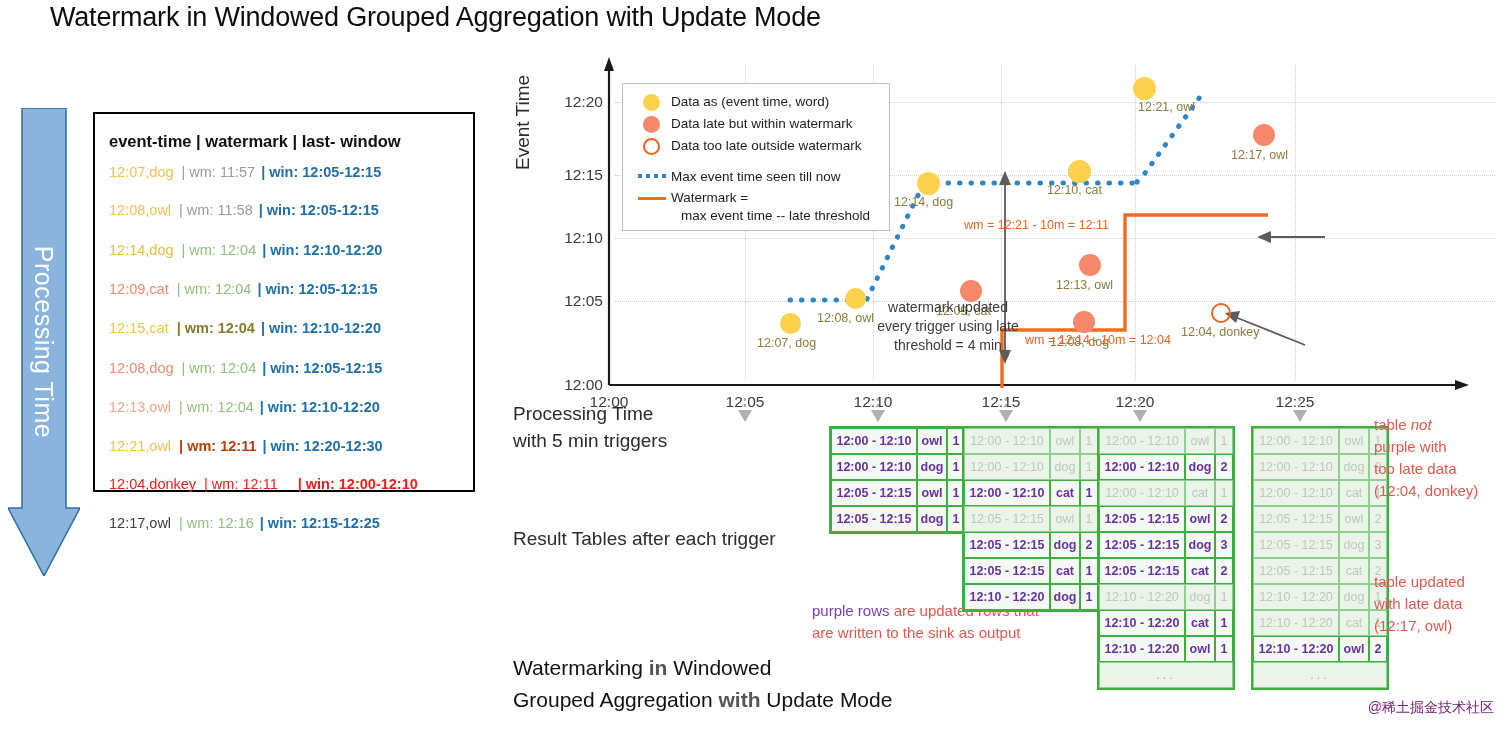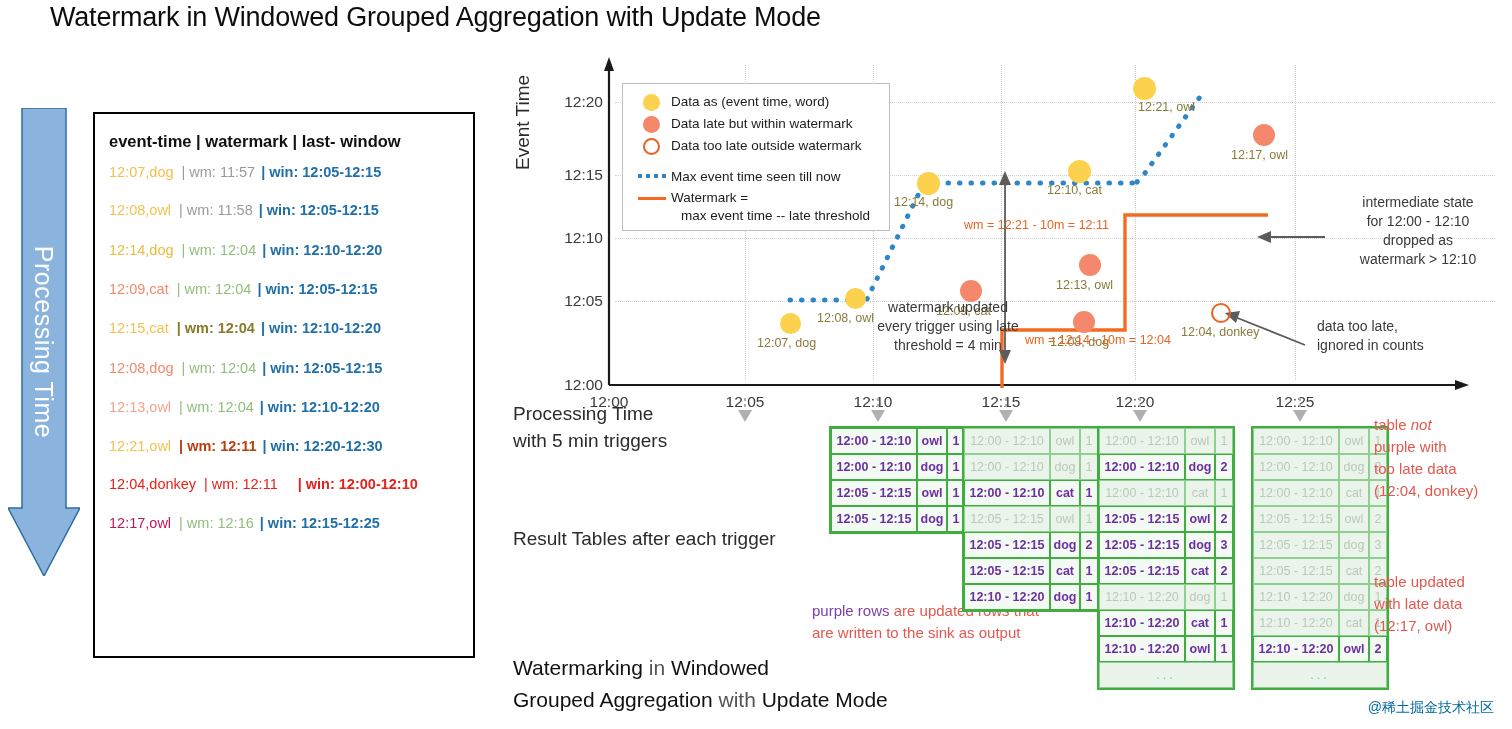--- a/index.html
+++ b/index.html
@@ -24,21 +24,21 @@
   #proc-arrow .lbl{
     position:absolute;left:0;top:0;width:468px;height:72px;
     transform:rotate(90deg);transform-origin:36px 36px;
     display:flex;align-items:center;justify-content:center;
     color:#ffffff;font-size:25px;letter-spacing:0.5px;
     pointer-events:none;
   }
 
   
   #event-panel{
-    left:93px;top:112px;width:382px;height:546px;
+    left:93px;top:112px;width:382px;height:380px;
     border:2px solid #000;background:#fff;box-sizing:border-box;
   }
   #event-header{
     position:absolute;left:14px;top:18px;
     font-size:16.5px;font-weight:700;color:#111;white-space:nowrap;
   }
   .ev-row{
     position:absolute;left:14px;width:360px;
     font-size:14.5px;white-space:nowrap;
   }
@@ -81,22 +81,22 @@
 
   .anntext{position:absolute;font-size:14px;color:#3a3a3a;line-height:19px;}
   .wmlabel{position:absolute;font-size:12.5px;color:#e8641f;white-space:nowrap;}
 
   
   #proc-trigger-lbl{left:513px;top:400px;font-size:19px;color:#2b2b2b;line-height:27px;}
   #result-tables-lbl{left:513px;top:528px;font-size:19px;color:#2b2b2b;}
   #purple-note{left:812px;top:600px;font-size:15px;color:#e2584f;line-height:22px;}
   #purple-note .pw{color:#7a3fa8;}
   #bottom-title{left:513px;top:652px;font-size:21px;color:#111;line-height:32px;}
-  #bottom-title .lite{color:#555;}
-  #watermark{right:18px;bottom:12px;font-size:14px;color:#0369a1;white-space:nowrap;}
+  #bottom-title .lite{color:#555;font-weight:bold;}
+  #watermark{right:18px;bottom:12px;font-size:14px;color:#701a75;white-space:nowrap;}
 
   
   .rtable{
     position:absolute;border:2.5px solid #3fae3f;box-sizing:border-box;
     background:#eab308;
   }
   .rrow{display:flex;height:26px;box-sizing:border-box;}
   .rrow .c{
     box-sizing:border-box;border:1.5px solid #3fae3f;
     font-size:12.5px;display:flex;align-items:center;justify-content:center;
@@ -129,21 +129,21 @@
   <div id="event-rows">
       <div class="ev-row" style="top: 50px;"><span class="c1" style="color: rgb(242, 193, 78);">12:07,dog</span><span class="c2" style="color: rgb(154, 154, 154); margin-left: 8px;">| wm: 11:57</span><span class="c3" style="color: rgb(31, 111, 168); margin-left: 6px;">| win: 12:05-12:15</span></div>
       <div class="ev-row" style="top: 88px;"><span class="c1" style="color: rgb(242, 193, 78);">12:08,owl</span><span class="c2" style="color: rgb(154, 154, 154); margin-left: 8px;">| wm: 11:58</span><span class="c3" style="color: rgb(31, 111, 168); margin-left: 6px;">| win: 12:05-12:15</span></div>
       <div class="ev-row" style="top: 128px;"><span class="c1" style="color: rgb(232, 188, 60);">12:14,dog</span><span class="c2" style="color: rgb(143, 191, 122); margin-left: 8px;">| wm: 12:04</span><span class="c3" style="color: rgb(31, 111, 168); margin-left: 6px;">| win: 12:10-12:20</span></div>
       <div class="ev-row" style="top: 167px;"><span class="c1" style="color: rgb(240, 138, 108);">12:09,cat</span><span class="c2" style="color: rgb(143, 191, 122); margin-left: 8px;">| wm: 12:04</span><span class="c3" style="color: rgb(31, 111, 168); margin-left: 6px;">| win: 12:05-12:15</span></div>
       <div class="ev-row" style="top: 206px;"><span class="c1" style="color: rgb(242, 193, 78);">12:15,cat</span><span class="c2" style="color: rgb(138, 122, 42); font-weight: 700; margin-left: 8px;">| wm: 12:04</span><span class="c3" style="color: rgb(31, 111, 168); margin-left: 6px;">| win: 12:10-12:20</span></div>
       <div class="ev-row" style="top: 246px;"><span class="c1" style="color: rgb(240, 138, 108);">12:08,dog</span><span class="c2" style="color: rgb(143, 191, 122); margin-left: 8px;">| wm: 12:04</span><span class="c3" style="color: rgb(31, 111, 168); margin-left: 6px;">| win: 12:05-12:15</span></div>
       <div class="ev-row" style="top: 285px;"><span class="c1" style="color: rgb(240, 164, 140);">12:13,owl</span><span class="c2" style="color: rgb(143, 191, 122); margin-left: 8px;">| wm: 12:04</span><span class="c3" style="color: rgb(31, 111, 168); margin-left: 6px;">| win: 12:10-12:20</span></div>
       <div class="ev-row" style="top: 324px;"><span class="c1" style="color: rgb(242, 193, 78);">12:21,owl</span><span class="c2" style="color: rgb(181, 64, 15); font-weight: 700; margin-left: 8px;">| wm: 12:11</span><span class="c3" style="color: rgb(31, 111, 168); margin-left: 6px;">| win: 12:20-12:30</span></div>
       <div class="ev-row" style="top: 362px;"><span class="c1" style="color: rgb(232, 32, 26);">12:04,donkey</span><span class="c2" style="color: rgb(232, 32, 26); margin-left: 8px;">| wm: 12:11</span><span class="c3" style="color: rgb(232, 32, 26); margin-left: 20px;">| win: 12:00-12:10</span></div>
-      <div class="ev-row" style="top: 401px;"><span class="c1" style="color: #be185d; text-align: right;">12:17,owl</span><span class="c2" style="color: rgb(143, 191, 122); margin-left: 8px;">| wm: 12:16</span><span class="c3" style="color: rgb(31, 111, 168); margin-left: 6px;">| win: 12:15-12:25</span></div>
+      <div class="ev-row" style="top: 401px;"><span class="c1" style="color: #404040; text-align: right;">12:17,owl</span><span class="c2" style="color: rgb(143, 191, 122); margin-left: 8px;">| wm: 12:16</span><span class="c3" style="color: rgb(31, 111, 168); margin-left: 6px;">| win: 12:15-12:25</span></div>
     </div>
 </div>
 
 <div class="abs" id="ylabel">Event Time</div>
 
 <div class="abs" id="chart">
 
   <div class="gridh abs" style="left:110px;top:47px;width:880px;"></div>
   <div class="gridh abs" style="left:110px;top:120px;width:880px;"></div>
   <div class="gridh abs" style="left:110px;top:183px;width:880px;"></div>
@@ -226,26 +226,20 @@
 
   <div class="pt hollow" style="left:706px;top:248px;width:20px;height:20px;"></div>
   <div class="ptlbl" style="left:676px;top:270px;">12:04, donkey</div>
 
   <div class="wmlabel" style="left:520px;top:278px;">wm = 12:14 - 10m = 12:04</div>
   <div class="wmlabel" style="left:459px;top:163px;">wm = 12:21 - 10m = 12:11</div>
 
   <div class="anntext" style="left:358px;top:243px;width:170px;text-align:center;white-space:pre-line;">watermark updated
 every trigger using late
 threshold = 4 min</div>
-  <div class="anntext" style="left:824px;top:138px;width:178px;text-align:center;white-space:pre-line;">intermediate state
-for 12:00 - 12:10
-dropped as
-watermark &gt; 12:10</div>
-  <div class="anntext" style="left:812px;top:262px;width:160px;white-space:pre-line;">data too late,
-ignored in counts</div>
 </div>
 
 <div class="abs" id="legend">
   <span class="dot" style="left:20px;top:10px;width:17px;height:17px;background:#fcd14d;"></span>
   <span class="lg-item" style="left:48px;top:10px;">Data as (event time, word)</span>
 
   <span class="dot" style="left:20px;top:32px;width:17px;height:17px;background:#f5886b;"></span>
   <span class="lg-item" style="left:48px;top:32px;">Data late but within watermark</span>
 
   <span class="dot" style="left:20px;top:54px;width:17px;height:17px;background:transparent;border:2.5px solid #e8641f;box-sizing:border-box;"></span>

